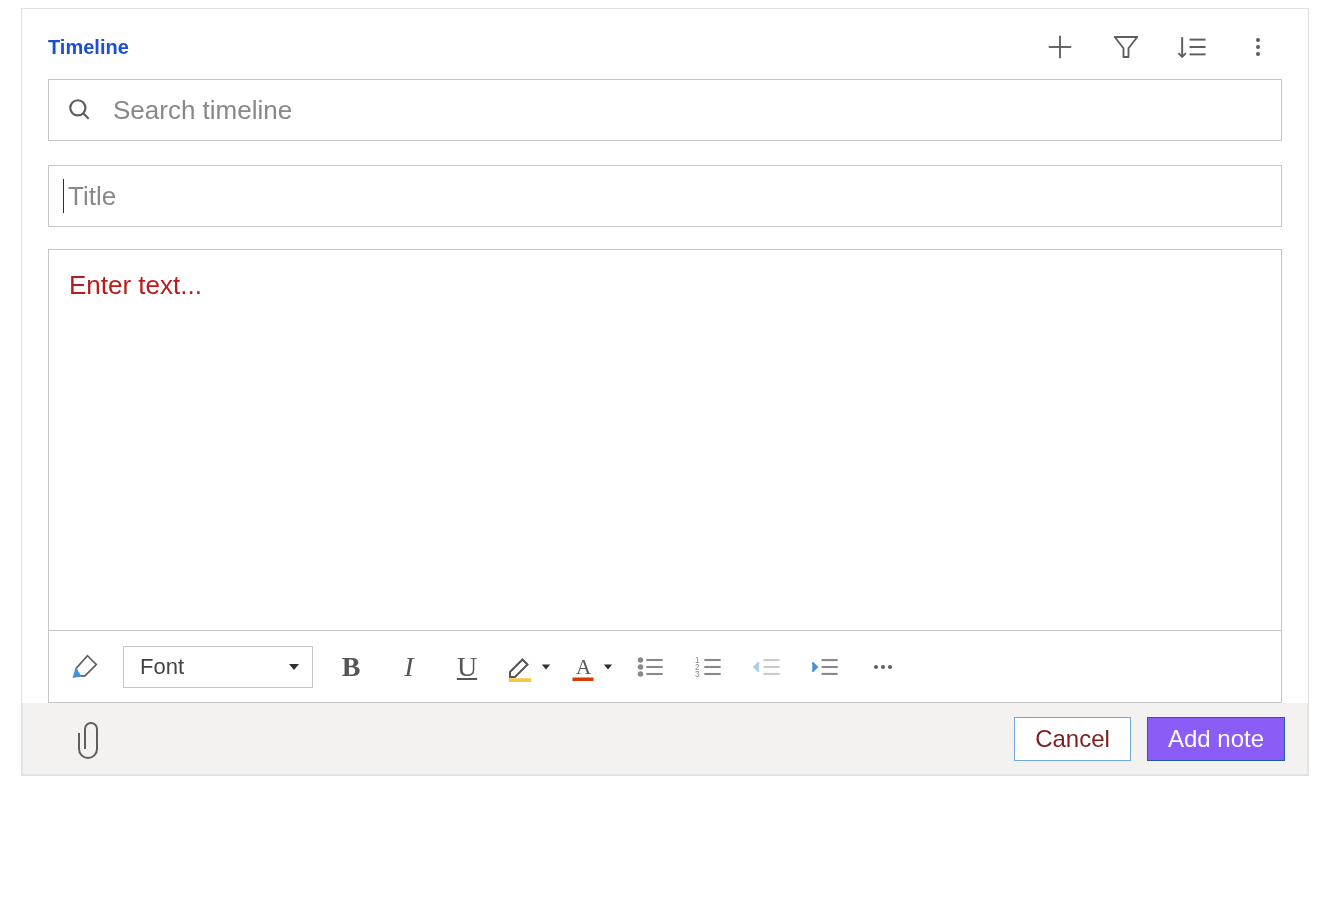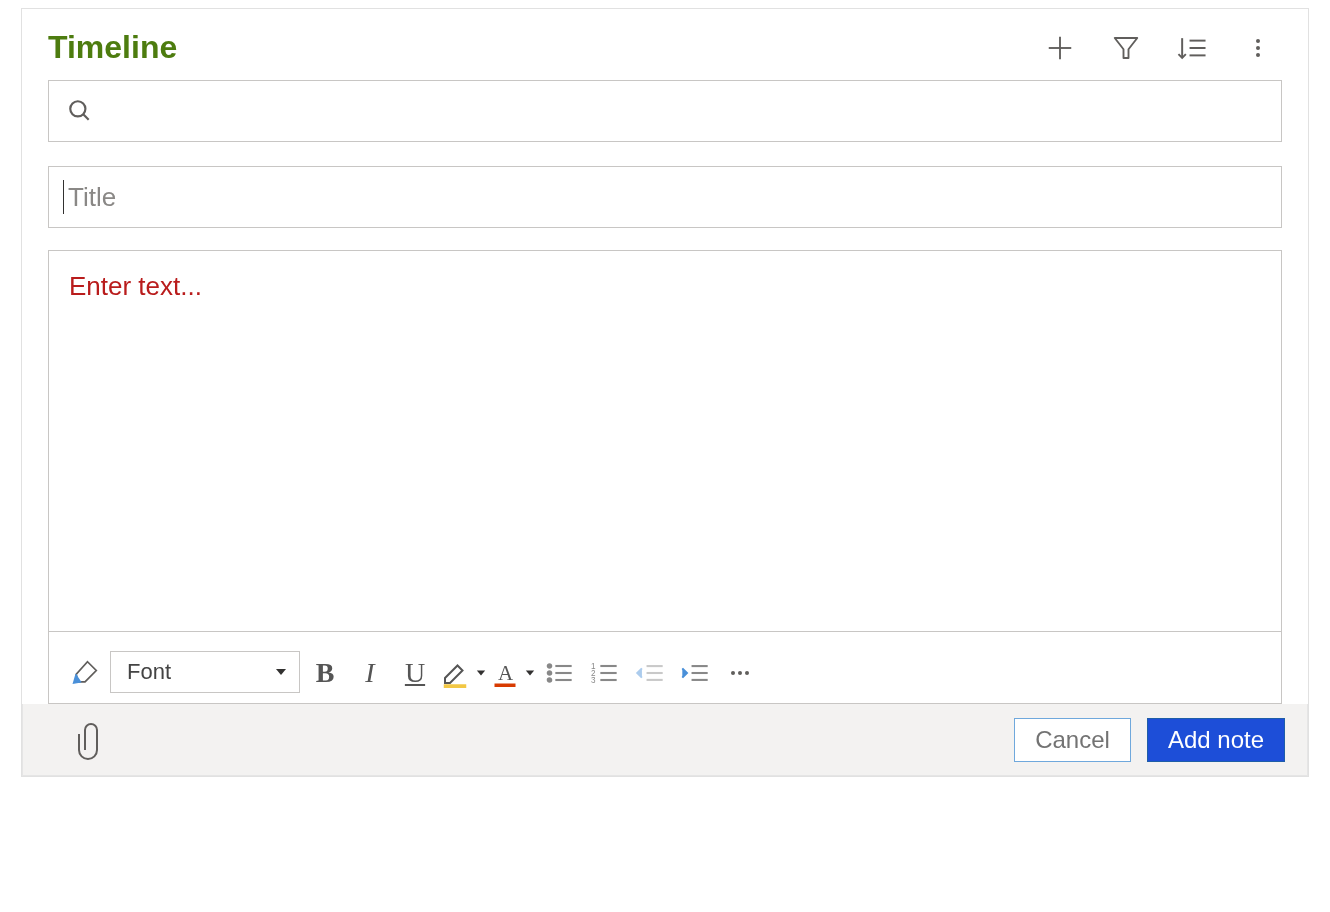--- a/index.html
+++ b/index.html
@@ -16,23 +16,23 @@
     padding: 20px 26px 0 26px;
     background: #fff;
   }
   .header-row {
     display: flex;
     align-items: center;
     justify-content: space-between;
     margin-bottom: 14px;
   }
   .header-title {
-    font-size: 32px;
+    font-size: 20px;
     font-weight: 600;
-    color: #4d7c0f;
+    color: #1d4ed8;
   }
   .header-actions {
     display: flex;
     gap: 30px;
     align-items: center;
     padding-right: 6px;
   }
   .header-actions .hdr-btn {
     width: 36px;
     height: 36px;
@@ -89,22 +89,22 @@
   }
   .editor-body {
     min-height: 380px;
     padding: 20px 20px;
     font-size: 26px;
     color: #b91c1c;
   }
   .editor-toolbar {
     border-top: 1px solid #c8c6c4;
     display: flex;
-    align-items: flex-end;
-    gap: 5px;
+    align-items: center;
+    gap: 18px;
     padding: 10px 16px;
     height: 72px;
   }
   .tb-select {
     border: 1px solid #c8c6c4;
     height: 42px;
     display: flex;
     align-items: center;
     padding: 0 12px 0 16px;
     gap: 14px;
@@ -147,24 +147,24 @@
     padding: 0 20px;
     font-size: 24px;
     display: flex;
     align-items: center;
     justify-content: center;
     cursor: pointer;
   }
   .btn-secondary {
     background: #fff;
     border: 1px solid #6fa8dc;
-    color: #737373;
+    color: #7f1d1d;
   }
   .btn-primary {
-    background: #1d4ed8;
+    background: #8b5cf6;
     border: 1px solid #1f5ea8;
     color: #fff;
   }
   svg { display: block; }
 </style>
 </head>
 <body>
 
 <div class="panel">
 
@@ -199,20 +199,21 @@
           </svg>
       </div>
     </div>
   </div>
 
   <div class="search-box">
     <svg width="26" height="26" viewBox="0 0 24 24" fill="none" stroke="#605e5c" stroke-width="2">
         <circle cx="10" cy="10" r="7"></circle>
         <line x1="20" y1="20" x2="15" y2="15"></line>
       </svg>
+    <input type="text" placeholder="Search timeline" style="">
   </div>
 
   <div class="title-box">
     <div class="caret"></div>
     <input type="text" placeholder="Title" style="">
   </div>
 
   <div class="editor-wrap">
     <div class="editor-body">Enter text...</div>
 

